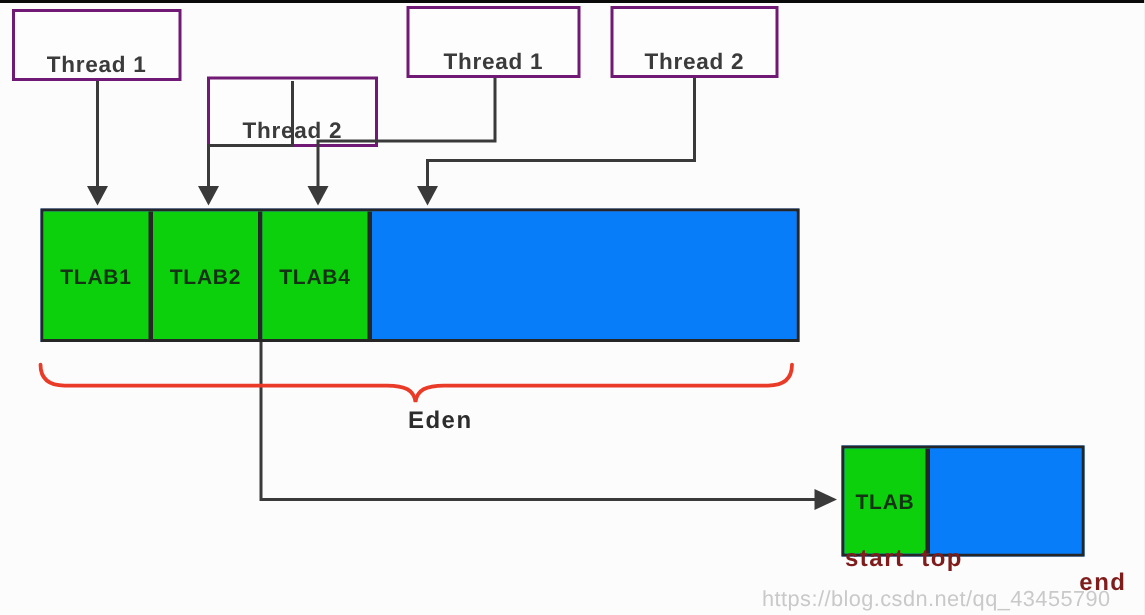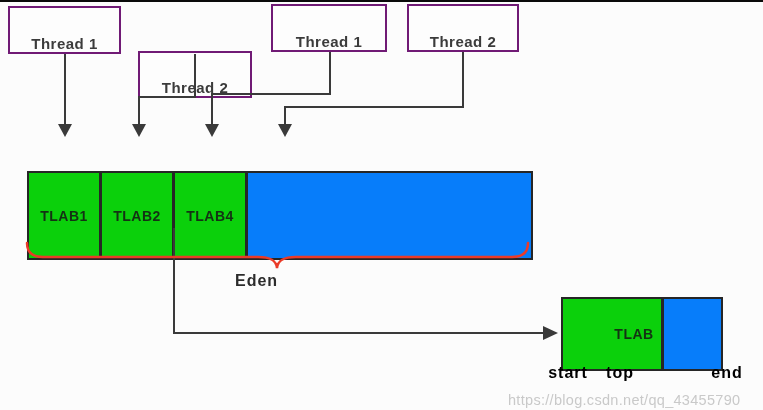--- a/index.html
+++ b/index.html
@@ -15,49 +15,49 @@
   }
   #thread1{left:8px;top:6px;width:113px;height:48px;}
   #thread2{left:138px;top:7px;width:114px;height:47px;margin-top:44px;}
   #thread3{left:271px;top:4px;width:116px;height:48px;}
   #thread4{left:407px;top:4px;width:112px;height:48px;}
   #lines{position:absolute;left:0;top:0;width:763px;height:410px;}
   .conn{fill:none;stroke:#3a3a3a;stroke-width:2;}
   .ah{fill:#3a3a3a;stroke:none;}
   #eden-bar{
     position:absolute;left:27px;top:139px;width:506px;height:89px;
-    border:2px solid #262626;box-sizing:border-box;display:flex;background:#3b82f6;margin-top:32px;
+    border:2px solid #262626;box-sizing:border-box;display:flex;background:#3b82f6;
   }
   .tlab-cell{
     width:70px;flex:0 0 70px;background:#0bd00b;border-right:3px solid #262626;
     display:flex;align-items:center;justify-content:center;
     font-weight:bold;font-size:14px;color:#143214;letter-spacing:0.5px;
   }
   #eden-free{flex:1;background:#077dfa;}
   #eden-label{
-    position:absolute;left:235px;top:272px;width:85px;
+    position:absolute;left:251px;top:272px;width:85px;text-align:center;
     font-weight:bold;font-size:16px;color:#2c2c2c;letter-spacing:1px;
   }
   #detail-box{
     position:absolute;left:561px;top:297px;width:162px;height:74px;
     border:2px solid #262626;box-sizing:border-box;display:flex;background:#077dfa;
   }
   #detail-tlab{
     width:54px;flex:0 0 54px;background:#0bd00b;border-right:3px solid #262626;
     display:flex;align-items:center;justify-content:center;
-    font-weight:bold;font-size:14px;color:#143214;letter-spacing:0.5px;padding-left:44px;
+    font-weight:bold;font-size:14px;color:#143214;letter-spacing:0.5px;
   }
   #detail-free{flex:1;background:#077dfa;}
   .marker{
-    position:absolute;top:364px;text-align:center;font-weight:bold;font-size:16px;
-    color:#000000;letter-spacing:1px;z-index:2;
+    position:absolute;top:364px;text-align:right;font-weight:bold;font-size:16px;
+    color:#7f1d1d;letter-spacing:1px;z-index:2;
   }
   #marker-start{left:533px;width:70px;}
   #marker-top{left:598px;width:44px;}
-  #marker-end{left:703px;width:48px;}
+  #marker-end{left:703px;width:48px;margin-top:16px;}
   #watermark{
     position:absolute;left:508px;top:392px;width:255px;font-size:14.5px;
     color:#c9c9c9;letter-spacing:0.3px;z-index:1;white-space:nowrap;
   }
 </style>
 </head>
 <body>
 
 <div id="canvas">
 

